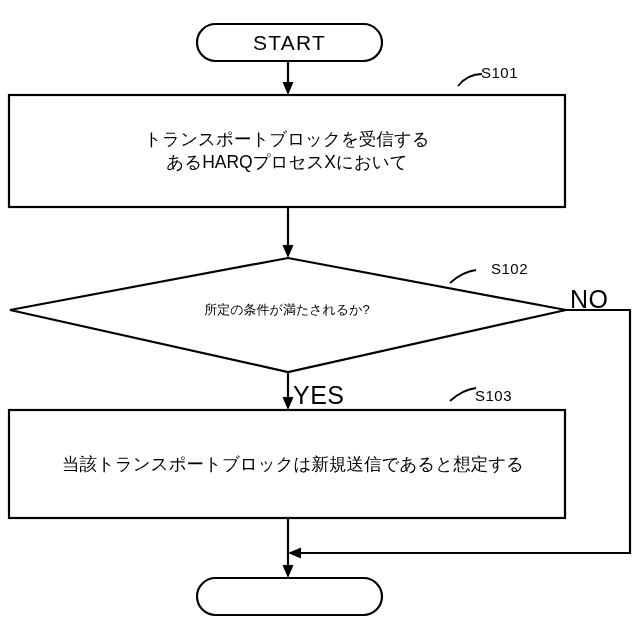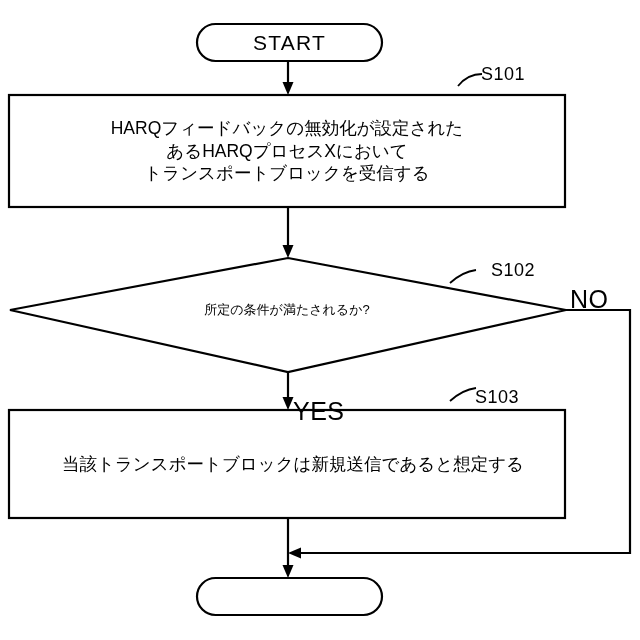--- a/index.html
+++ b/index.html
@@ -64,21 +64,21 @@
     font-size: 17.5px;
     text-align: center;
     width: 100%;
   }
   .diamond-text {
     font-size: 13px;
     text-align: center;
     width: 100%;
   }
   .step-tag {
-    font-size: 18px;
+    font-size: 15px;
     letter-spacing: 0.5px;
   }
   .branch-tag {
     font-size: 25px;
     letter-spacing: 0.5px;
   }
   .center-wrap {
     position: absolute;
     display: flex;
     align-items: flex-start;
@@ -126,34 +126,33 @@
 
   </svg>
 
   <div class="center-wrap" style="left:197px; top:24px; width:185px; height:37px;">
     <div class="txt terminal-label" style="position:relative;">START</div>
   </div>
 
   <div class="txt step-tag" style="left:481px; top:63px;">S101</div>
 
   <div class="center-wrap" style="left:9px; top:95px; width:556px; height:112px;">
-    <div class="txt box-text" style="position:relative;">HARQフィードバックの無効化が設定された</div>
+    <div class="txt box-text" style="position:relative;">トランスポートブロックを受信する</div>
     <div class="txt box-text" style="position:relative;">あるHARQプロセスXにおいて</div>
-    <div class="txt box-text" style="position:relative;">トランスポートブロックを受信する</div>
   </div>
 
   <div class="txt step-tag" style="left:475px; top:259px;margin-left:16px;">S102</div>
 
   <div class="center-wrap" style="left:9px; top:288px; width:556px; height:44px;">
     <div class="txt diamond-text" style="position:relative;">所定の条件が満たされるか?</div>
   </div>
 
   <div class="txt branch-tag" style="left:570px; top:283px;">NO</div>
 
-  <div class="txt branch-tag" style="left:293px; top:379px;margin-top:16px;">YES</div>
+  <div class="txt branch-tag" style="left:293px; top:379px;">YES</div>
 
   <div class="txt step-tag" style="left:475px; top:386px;">S103</div>
 
   <div class="center-wrap" style="left:9px; top:410px; width:568px; height:108px;">
     <div class="txt box-text" style="position:relative;">当該トランスポートブロックは新規送信であると想定する</div>
   </div>
 
 
 </div>
 

